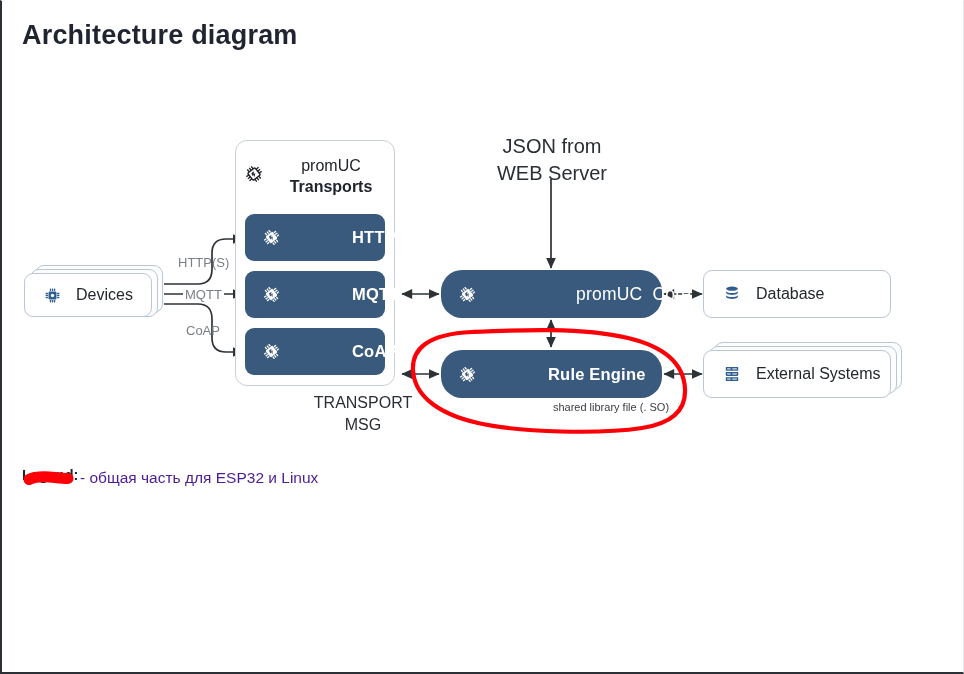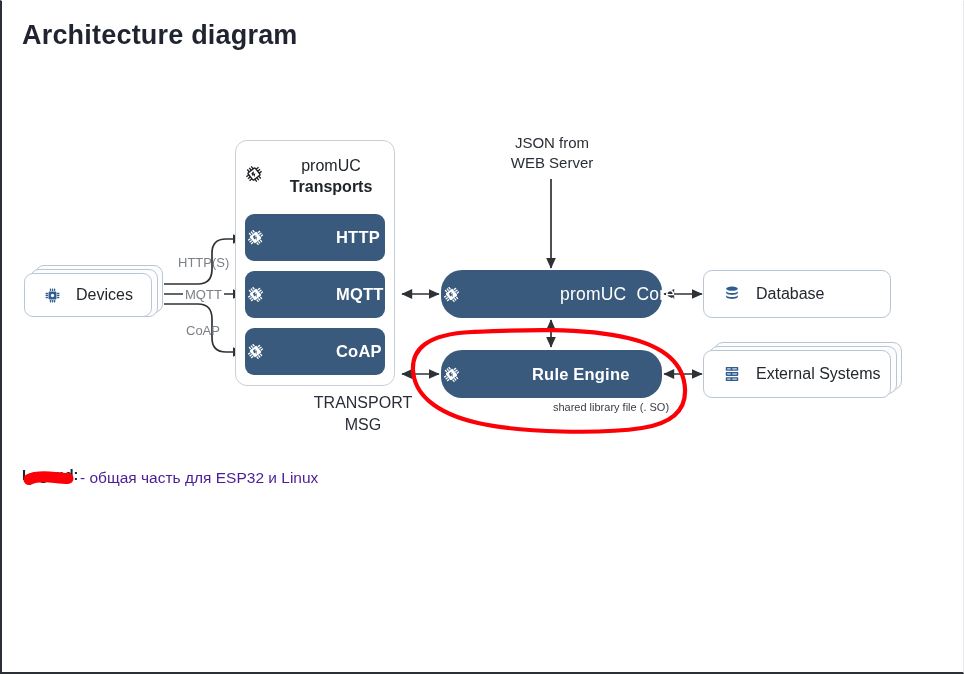--- a/index.html
+++ b/index.html
@@ -22,20 +22,21 @@
   #title{
     position:absolute;left:20px;top:19px;
     font-size:27px;font-weight:700;letter-spacing:.2px;
     color:#1f2430;
   }
 
   
   .node{position:absolute;box-sizing:border-box;display:flex;align-items:center;}
   .dark{
     background:#3a5a7d;border-radius:9px;color:#ffffff;
+    padding-left:16px;
     gap:28px;
   }
   .dark .lbl{font-size:16.5px;font-weight:600;letter-spacing:.2px;}
   .light{
     background:#ffffff;border:1px solid #b9c6d6;border-radius:9px;
     color:#23272e;padding-left:18px;
   }
   .light .lbl{font-size:16px;font-weight:500;}
   .node .ic{display:flex;align-items:center;justify-content:center;flex:none;}
   .node .gap{width:14px;flex:none;}
@@ -54,21 +55,21 @@
     position:absolute;left:241px;top:152px;width:148px;height:46px;
     display:flex;align-items:center;
   }
   #transports-head .ttl{
     margin-left:10px;font-size:16px;line-height:1.32;color:#20242b;text-align:center;
     width:112px;
   }
   #transports-head .ttl .l1{font-weight:400;}
   #transports-head .ttl .l2{font-weight:600;}
 
-  .freelabel{position:absolute;font-size:15px;color:#2a2e35;line-height:1.35;text-align:center;}
+  .freelabel{position:absolute;font-size:20px;color:#2a2e35;line-height:1.35;text-align:center;}
   .smalllabel{position:absolute;font-size:13px;color:#7b7f86;}
   .tinylabel{position:absolute;font-size:11px;color:#3a3d43;}
 
   #legend-title{position:absolute;left:20px;top:427px;font-size:14.5px;font-weight:700;color:#1f2329;margin-top:39px;}
   #legend-row{position:absolute;left:20px;top:468px;display:flex;align-items:center;}
   #legend-swatch{width:52px;height:14px;flex:none;}
   #legend-text{margin-left:6px;font-size:15.5px;color:#4c1d95;white-space:nowrap;}
 
   svg.layer{position:absolute;left:0;top:0;width:964px;height:674px;pointer-events:none;}
 </style>

